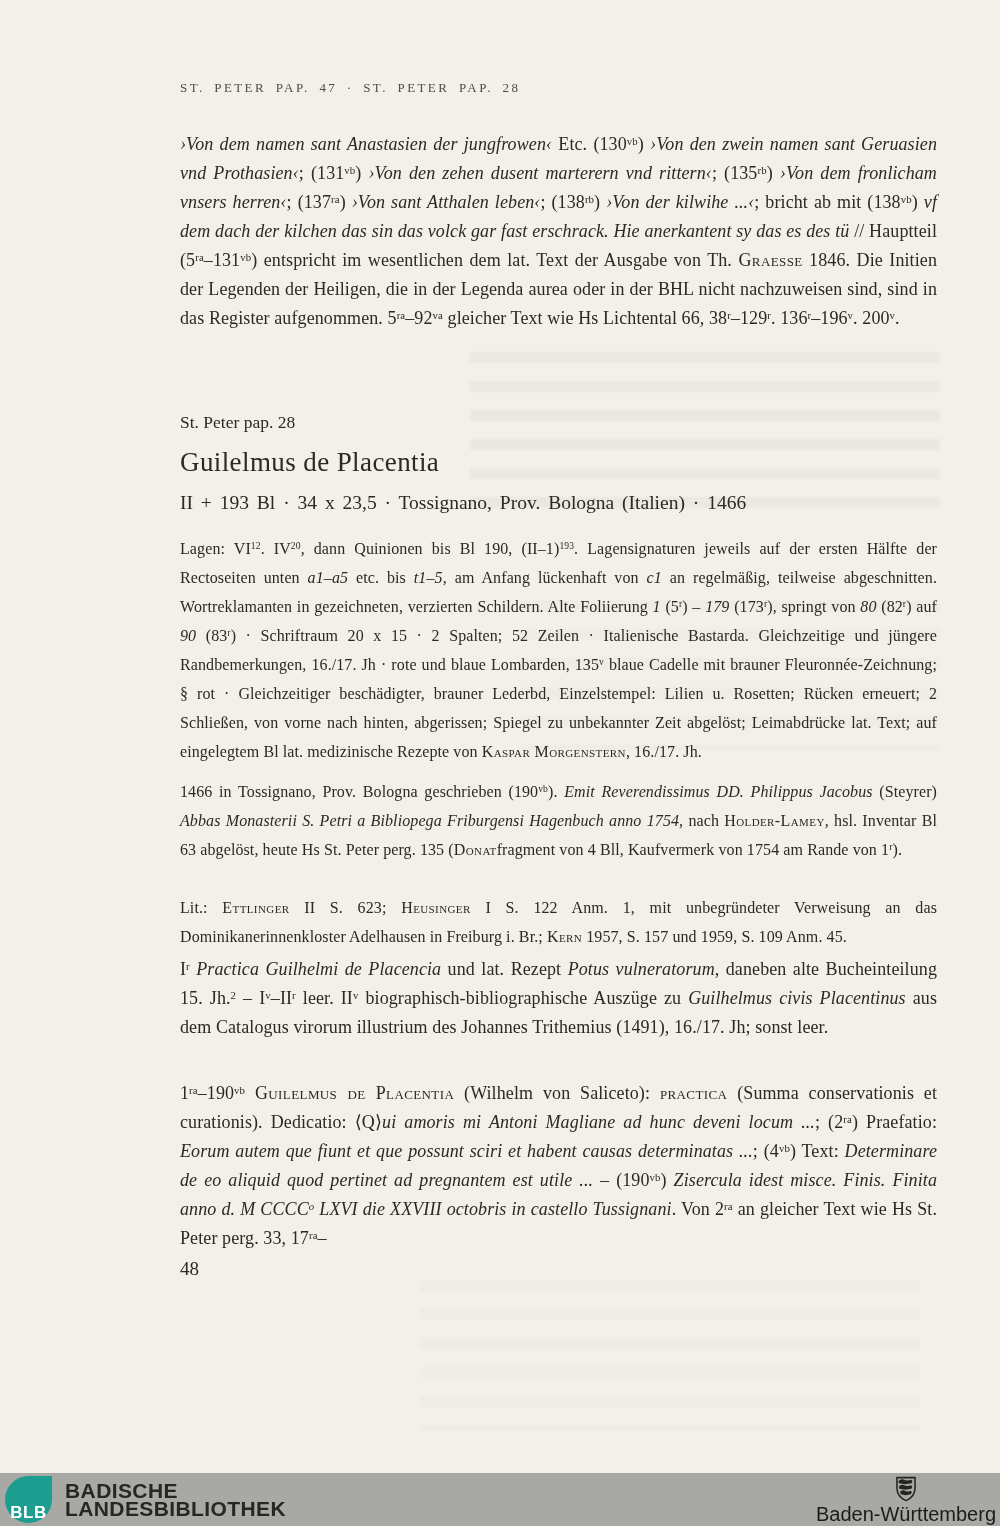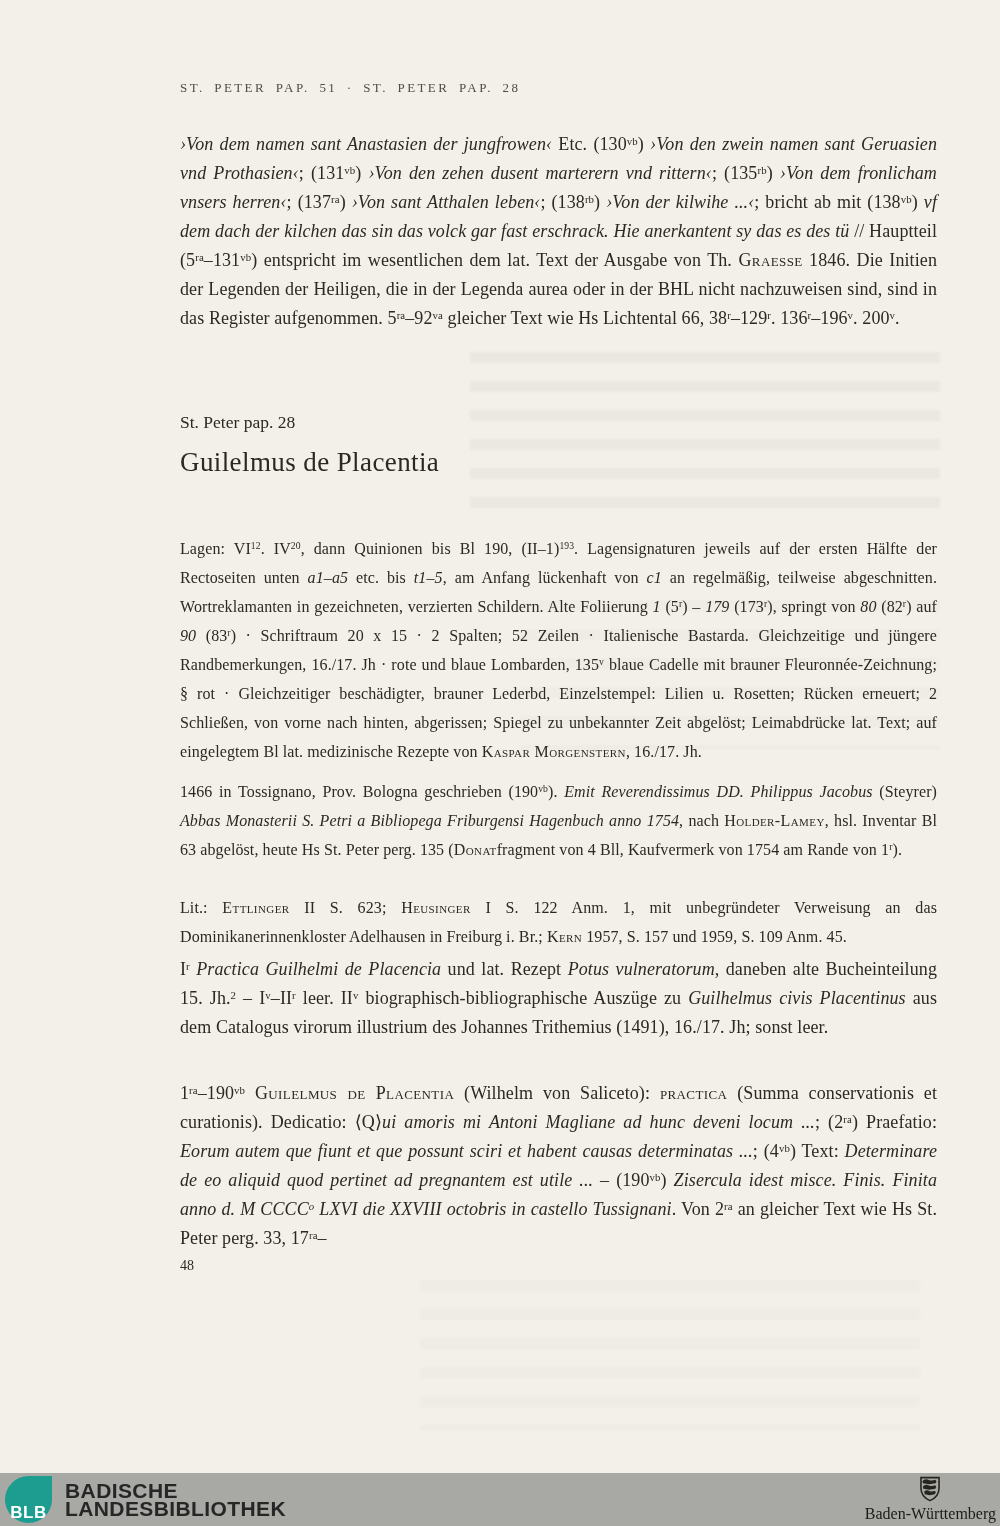--- a/index.html
+++ b/index.html
@@ -39,21 +39,21 @@
 
   .shelfmark{position:absolute;left:180px;top:412px;font-size:17.5px;}
   .entry-title{
     position:absolute;left:180px;top:447px;margin:0;
     font-size:27px;font-weight:400;letter-spacing:.4px;
   }
   .entry-physical{
     position:absolute;left:180px;top:492px;
     font-size:19.5px;word-spacing:3px;
   }
-  .page-number{position:absolute;left:180px;top:1258px;font-size:14px;}
+  .page-number{position:absolute;left:180px;top:1258px;font-size:19px;}
 
   
   .ri{font-style:italic;}
   .rsc{font-variant:small-caps;letter-spacing:.4px;margin-top:20px;}
   sup{font-size:.6em;line-height:0;vertical-align:baseline;position:relative;top:-.5em;margin-top:32px;}
   sup.ri{font-style:italic;}
 
   
   .footer-bar{
     position:absolute;left:0;bottom:0;width:1000px;height:53px;
@@ -67,40 +67,41 @@
     border-radius:50% 0 50% 50%;
     display:flex;align-items:flex-end;justify-content:center;
   }
   .blb-logo span{color:#ffffff;font-weight:bold;font-size:17px;letter-spacing:.5px;}
   .lib-name{color:#262626;font-weight:bold;font-size:21px;line-height:18px;letter-spacing:.4px;}
   .brand-right{
     display:flex;flex-direction:column;align-items:center;
     padding-right:4px;margin-top:2px;
   }
   .state-name{
-    font-family:Liberation Serif, serif;
-    font-size:16px;color:#1b1b18;line-height:22px;
+    font-family:Liberation Sans, sans-serif;
+    font-size:20px;color:#1b1b18;line-height:22px;
   }
   .coat{display:block;margin-bottom:1px;}
 </style>
 </head>
 <body>
 
 <div class="scan-page">
 
   <div class="bleed b1"></div>
   <div class="bleed b2"></div>
   <div class="bleed b3"></div>
 
-  <div class="running-head">ST. PETER PAP. 51 · ST. PETER PAP. 28</div>
+  <div class="running-head">ST. PETER PAP. 47 · ST. PETER PAP. 28</div>
 
   <div class="para lg p-contents"><span class="ri">›Von dem namen sant Anastasien der jungfrowen‹ </span><span class="rn">Etc. (130</span><sup class="rn">vb</sup><span class="rn">) </span><span class="ri">›Von den zwein namen sant Geruasien vnd Prothasien‹</span><span class="rn">; (131</span><sup class="rn">vb</sup><span class="rn">) </span><span class="ri">›Von den zehen dusent marterern vnd rittern‹</span><span class="rn">; (135</span><sup class="rn">rb</sup><span class="rn">) </span><span class="ri">›Von dem fronlicham vnsers herren‹</span><span class="rn">; (137</span><sup class="rn">ra</sup><span class="rn">) </span><span class="ri">›Von sant Atthalen leben‹</span><span class="rn">; (138</span><sup class="rn">rb</sup><span class="rn">) </span><span class="ri">›Von der kilwihe ...‹</span><span class="rn">; bricht ab mit (138</span><sup class="rn">vb</sup><span class="rn">) </span><span class="ri">vf dem dach der kilchen das sin das volck gar fast erschrack. Hie anerkantent sy das es des tü </span><span class="rn">// Hauptteil (5</span><sup class="rn">ra</sup><span class="rn">–131</span><sup class="rn">vb</sup><span class="rn">) entspricht im wesentlichen dem lat. Text der Ausgabe von Th. </span><span class="rsc">Graesse</span><span class="rn"> 1846. Die Initien der Legenden der Heiligen, die in der Legenda aurea oder in der BHL nicht nachzuweisen sind, sind in das Register aufgenommen. 5</span><sup class="rn">ra</sup><span class="rn">–92</span><sup class="rn">va</sup><span class="rn"> gleicher Text wie Hs Lichtental 66, 38</span><sup class="rn">r</sup><span class="rn">–129</span><sup class="rn">r</sup><span class="rn">. 136</span><sup class="rn">r</sup><span class="rn">–196</span><sup class="rn">v</sup><span class="rn">. 200</span><sup class="rn">v</sup><span class="rn">.</span></div>
 
   <div class="shelfmark">St. Peter pap. 28</div>
   <h1 class="entry-title">Guilelmus de Placentia</h1>
+  <div class="entry-physical">II + 193 Bl · 34 x 23,5 · Tossignano, Prov. Bologna (Italien) · 1466</div>
 
   <div class="para sm p-lagen"><span class="rn">Lagen: VI</span><sup class="rn">12</sup><span class="rn">. IV</span><sup class="rn">20</sup><span class="rn">, dann Quinionen bis Bl 190, (II–1)</span><sup class="rn">193</sup><span class="rn">. Lagensignaturen jeweils auf der ersten Hälfte der Rectoseiten unten </span><span class="ri">a1–a5</span><span class="rn"> etc. bis </span><span class="ri">t1–5</span><span class="rn">, am Anfang lückenhaft von </span><span class="ri">c1</span><span class="rn"> an regelmäßig, teilweise abgeschnitten. Wortreklamanten in gezeichneten, verzierten Schildern. Alte Foliierung </span><span class="ri">1</span><span class="rn"> (5</span><sup class="rn">r</sup><span class="rn">) – </span><span class="ri">179</span><span class="rn"> (173</span><sup class="rn">r</sup><span class="rn">), springt von </span><span class="ri">80</span><span class="rn"> (82</span><sup class="rn">r</sup><span class="rn">) auf </span><span class="ri">90</span><span class="rn"> (83</span><sup class="rn">r</sup><span class="rn">) · Schriftraum 20 x 15 · 2 Spalten; 52 Zeilen · Italienische Bastarda. Gleichzeitige und jüngere Randbemerkungen, 16./17. Jh · rote und blaue Lombarden, 135</span><sup class="rn">v</sup><span class="rn"> blaue Cadelle mit brauner Fleuronnée-Zeichnung; § rot · Gleichzeitiger beschädigter, brauner Lederbd, Einzelstempel: Lilien u. Rosetten; Rücken erneuert; 2 Schließen, von vorne nach hinten, abgerissen; Spiegel zu unbekannter Zeit abgelöst; Leimabdrücke lat. Text; auf eingelegtem Bl lat. medizinische Rezepte von </span><span class="rsc">Kaspar Morgenstern</span><span class="rn">, 16./17. Jh.</span></div>
   <div class="para sm p-provenance"><span class="rn">1466 in Tossignano, Prov. Bologna geschrieben (190</span><sup class="rn">vb</sup><span class="rn">). </span><span class="ri">Emit Reverendissimus DD. Philippus Jacobus</span><span class="rn"> (Steyrer) </span><span class="ri">Abbas Monasterii S. Petri a Bibliopega Friburgensi Hagenbuch anno 1754</span><span class="rn">, nach </span><span class="rsc">Holder-Lamey</span><span class="rn">, hsl. Inventar Bl 63 abgelöst, heute Hs St. Peter perg. 135 (</span><span class="rsc">Donat</span><span class="rn">fragment von 4 Bll, Kaufvermerk von 1754 am Rande von 1</span><sup class="rn">r</sup><span class="rn">).</span></div>
   <div class="para sm p-lit"><span class="rn">Lit.: </span><span class="rsc">Ettlinger</span><span class="rn"> II S. 623; </span><span class="rsc">Heusinger</span><span class="rn"> I S. 122 Anm. 1, mit unbegründeter Verweisung an das Dominikanerinnenkloster Adelhausen in Freiburg i. Br.; </span><span class="rsc">Kern</span><span class="rn"> 1957, S. 157 und 1959, S. 109 Anm. 45.</span></div>
   <div class="para lg p-flyleaves"><span class="rn">I</span><sup class="rn">r</sup><span class="rn"> </span><span class="ri">Practica Guilhelmi de Placencia</span><span class="rn"> und lat. Rezept </span><span class="ri">Potus vulneratorum</span><span class="rn">, daneben alte Bucheinteilung 15. Jh.</span><sup class="rn">2</sup><span class="rn"> – I</span><sup class="rn">v</sup><span class="rn">–II</span><sup class="rn">r</sup><span class="rn"> leer. II</span><sup class="rn">v</sup><span class="rn"> biographisch-bibliographische Auszüge zu </span><span class="ri">Guilhelmus civis Placentinus</span><span class="rn"> aus dem Catalogus virorum illustrium des Johannes Trithemius (1491), 16./17. Jh; sonst leer.</span></div>
   <div class="para lg p-main"><span class="rn">1</span><sup class="rn">ra</sup><span class="rn">–190</span><sup class="rn">vb</sup><span class="rn"> </span><span class="rsc">Guilelmus de Placentia</span><span class="rn"> (Wilhelm von Saliceto): </span><span class="rsc">practica</span><span class="rn"> (Summa conservationis et curationis). Dedicatio: ⟨Q⟩</span><span class="ri">ui amoris mi Antoni Magliane ad hunc deveni locum ...</span><span class="rn">; (2</span><sup class="rn">ra</sup><span class="rn">) Praefatio: </span><span class="ri">Eorum autem que fiunt et que possunt sciri et habent causas determinatas ...</span><span class="rn">; (4</span><sup class="rn">vb</sup><span class="rn">) Text: </span><span class="ri">Determinare de eo aliquid quod pertinet ad pregnantem est utile ...</span><span class="rn"> – (190</span><sup class="rn">vb</sup><span class="rn">) </span><span class="ri">Zisercula idest misce. Finis. Finita anno d. M CCCC</span><sup class="ri">o</sup><span class="ri"> LXVI die XXVIII octobris in castello Tussignani</span><span class="rn">. Von 2</span><sup class="rn">ra</sup><span class="rn"> an gleicher Text wie Hs St. Peter perg. 33, 17</span><sup class="rn">ra</sup><span class="rn">–</span></div>
 
   <div class="page-number">48</div>
 
   <footer class="footer-bar">

